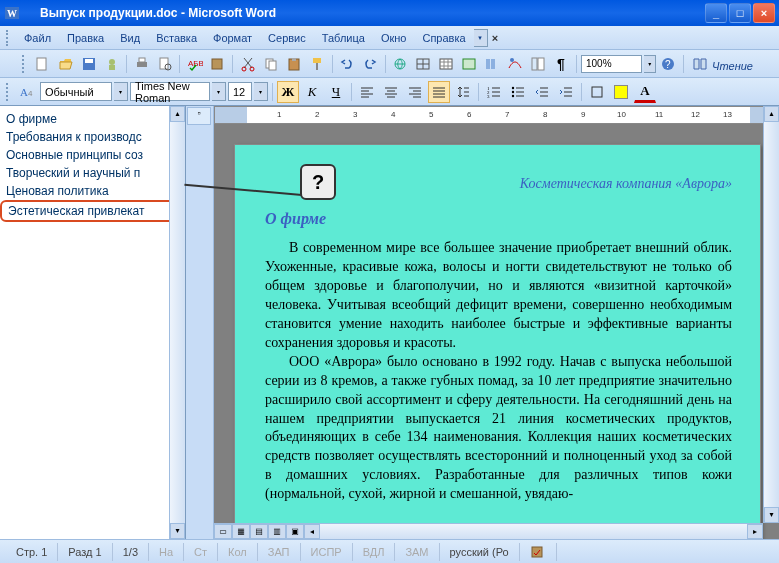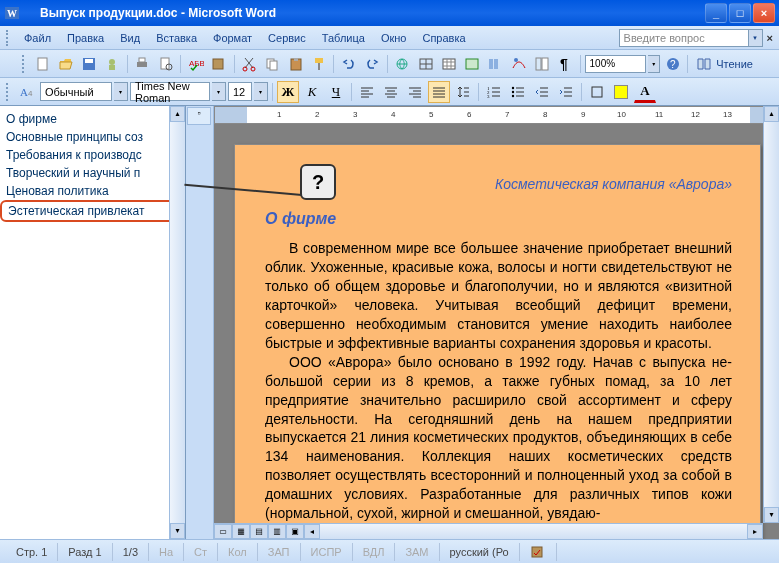--- a/index.html
+++ b/index.html
@@ -21,21 +21,21 @@
   .help-dd { width: 14px; height: 18px; background: #cddcf0; border: 1px solid #7f9db9; border-left: none; display: flex; align-items: center; justify-content: center; font-size: 7px; color: #15428b; }
   .menu-close { margin-left: 4px; font-weight: bold; color: #333; }
   
   
   .toolbar { height: 28px; background: linear-gradient(#dcebfb, #c7dcf6); border-bottom: 1px solid #9ebce0; display: flex; align-items: center; padding: 0 22px; gap: 2px; }
   .toolbar .grip { width: 4px; height: 18px; border-left: 2px dotted #7a9bbf; margin-right: 4px; }
   .tbtn { width: 22px; height: 22px; display: flex; align-items: center; justify-content: center; border: 1px solid transparent; border-radius: 2px; }
   .tsep { width: 1px; height: 18px; background: #a8c0de; margin: 0 2px; }
   .zoom-box { border: 1px solid #7f9db9; background: #fff; height: 18px; width: 64px; padding: 0 4px; font-size: 10px; display: flex; align-items: center; }
   .zoom-dd { width: 12px; height: 18px; background: #cddcf0; border: 1px solid #7f9db9; border-left: none; font-size: 6px; display: flex; align-items: center; justify-content: center; }
-  .reading { padding: 0 4px; display: flex; align-items: center; gap: 4px; font-size: 11px; color: #15428b; }
+  .reading { padding: 0 4px; display: flex; align-items: flex-end; gap: 4px; font-size: 11px; color: #15428b; font-style: italic; }
   
   
   .fmtbar { height: 28px; background: linear-gradient(#dcebfb, #c7dcf6); border-bottom: 1px solid #7a9bbf; display: flex; align-items: center; padding: 0 6px; gap: 2px; }
   .fmtbar .grip { width: 4px; height: 18px; border-left: 2px dotted #7a9bbf; margin-right: 4px; }
   .combo { border: 1px solid #7f9db9; background: #fff; height: 19px; padding: 0 4px; font-size: 11px; display: flex; align-items: center; }
   .combo-dd { width: 14px; height: 19px; background: #cddcf0; border: 1px solid #7f9db9; border-left: none; font-size: 6px; display: flex; align-items: center; justify-content: center; }
   .style-box { width: 72px; }
   .font-box { width: 80px; }
   .size-box { width: 24px; }
   .fbtn { width: 22px; height: 22px; display: flex; align-items: center; justify-content: center; font-family: "Times New Roman", serif; font-size: 13px; border: 1px solid transparent; }
@@ -54,21 +54,21 @@
   
   .docpane { flex: 1; background: #808080; position: relative; overflow: hidden; }
   .viewbtns { position: absolute; left: 0; top: 0; width: 28px; background: #c7dcf6; border-right: 1px solid #9ebce0; height: 100%; }
   .viewbtns .vb { width: 24px; height: 18px; margin: 1px; background: #dcebfb; border: 1px solid #9ebce0; font-size: 9px; text-align: center; }
   .rulerarea { margin-left: 28px; }
   .ruler { height: 18px; background: #fff; border: 1px solid #888; position: relative; font-size: 8px; overflow: hidden; }
   .ruler .shade-l { position: absolute; left: 0; width: 32px; height: 100%; background: #b8cde6; }
   .ruler .shade-r { position: absolute; right: 0; width: 28px; height: 100%; background: #b8cde6; }
   .ruler .tick { position: absolute; top: 3px; font-size: 8px; color: #333; }
   
-  .page { background: #fdba74; margin: 20px 18px 0 48px; border: 1px solid #888; box-shadow: 2px 2px 4px rgba(0,0,0,0.3); height: 400px; padding: 30px 28px 10px 30px; font-family: Liberation Sans, sans-serif; font-size: 14px; line-height: 1.35; text-align: justify; overflow: hidden; }
+  .page { background: #5eead4; margin: 20px 18px 0 48px; border: 1px solid #888; box-shadow: 2px 2px 4px rgba(0,0,0,0.3); height: 400px; padding: 30px 28px 10px 30px; font-family: Liberation Serif, serif; font-size: 14px; line-height: 1.35; text-align: justify; overflow: hidden; }
   .page .company { text-align: right; color: #3b5fc2; font-style: italic; margin-bottom: 14px; font-size: 14px; }
   .page h2 { color: #3b5fc2; font-style: italic; font-weight: bold; font-size: 16px; margin-bottom: 10px; text-align: left; }
   .page p { text-indent: 24px; margin-bottom: 0; }
   
   .doc-hscroll { position: absolute; bottom: 0; left: 28px; right: 16px; height: 16px; background: linear-gradient(#eef4fc,#d0e0f4); border-top: 1px solid #9ebce0; display: flex; }
   .doc-hscroll .arr { width: 16px; background: #cddcf0; border: 1px solid #9ebce0; font-size: 8px; text-align: center; line-height: 14px; }
   .doc-hscroll .vmode { width: 18px; background: #cddcf0; border: 1px solid #9ebce0; font-size: 8px; text-align: center; line-height: 14px; }
   .doc-vscroll { position: absolute; right: 0; top: 0; bottom: 16px; width: 16px; background: linear-gradient(90deg,#eef4fc,#d0e0f4); border-left: 1px solid #9ebce0; }
   .doc-vscroll .arr { height: 16px; background: #cddcf0; border: 1px solid #9ebce0; font-size: 8px; text-align: center; line-height: 14px; }
   .doc-vscroll .arr.bot { position: absolute; bottom: 0; width: 100%; }
@@ -106,21 +106,20 @@
   <div class="grip"></div>
   <span class="menu-item">Файл</span>
   <span class="menu-item">Правка</span>
   <span class="menu-item">Вид</span>
   <span class="menu-item">Вставка</span>
   <span class="menu-item">Формат</span>
   <span class="menu-item">Сервис</span>
   <span class="menu-item">Таблица</span>
   <span class="menu-item">Окно</span>
   <span class="menu-item">Справка</span>
-  <span class="help-box">Введите вопрос</span>
   <span class="help-dd">▾</span>
   <span class="menu-close">×</span>
 </div>
 
 <div class="toolbar">
   <div class="grip"></div>
   <div class="tbtn">
       <svg viewBox="0 0 16 16">
         <rect x="3" y="2" width="9" height="12" fill="#fff" stroke="#888"></rect>
       </svg>
@@ -351,22 +350,22 @@
     </div>
   <div class="fbtn">
       <span class="hl"></span>
     </div>
   <div class="fbtn fc">A</div>
 </div>
 
 <div class="workarea">
   <div class="outline">
     <div class="out-item">О фирме</div>
+    <div class="out-item">Требования к производс</div>
     <div class="out-item">Основные принципы соз</div>
-    <div class="out-item">Требования к производс</div>
     <div class="out-item">Творческий и научный п</div>
     <div class="out-item">Ценовая политика</div>
     <div class="out-item sel">Эстетическая привлекат</div>
     <div class="out-scroll">
       <div class="up">▴</div>
       <div class="down">▾</div>
     </div>
   </div>
 
   <div class="docpane">

